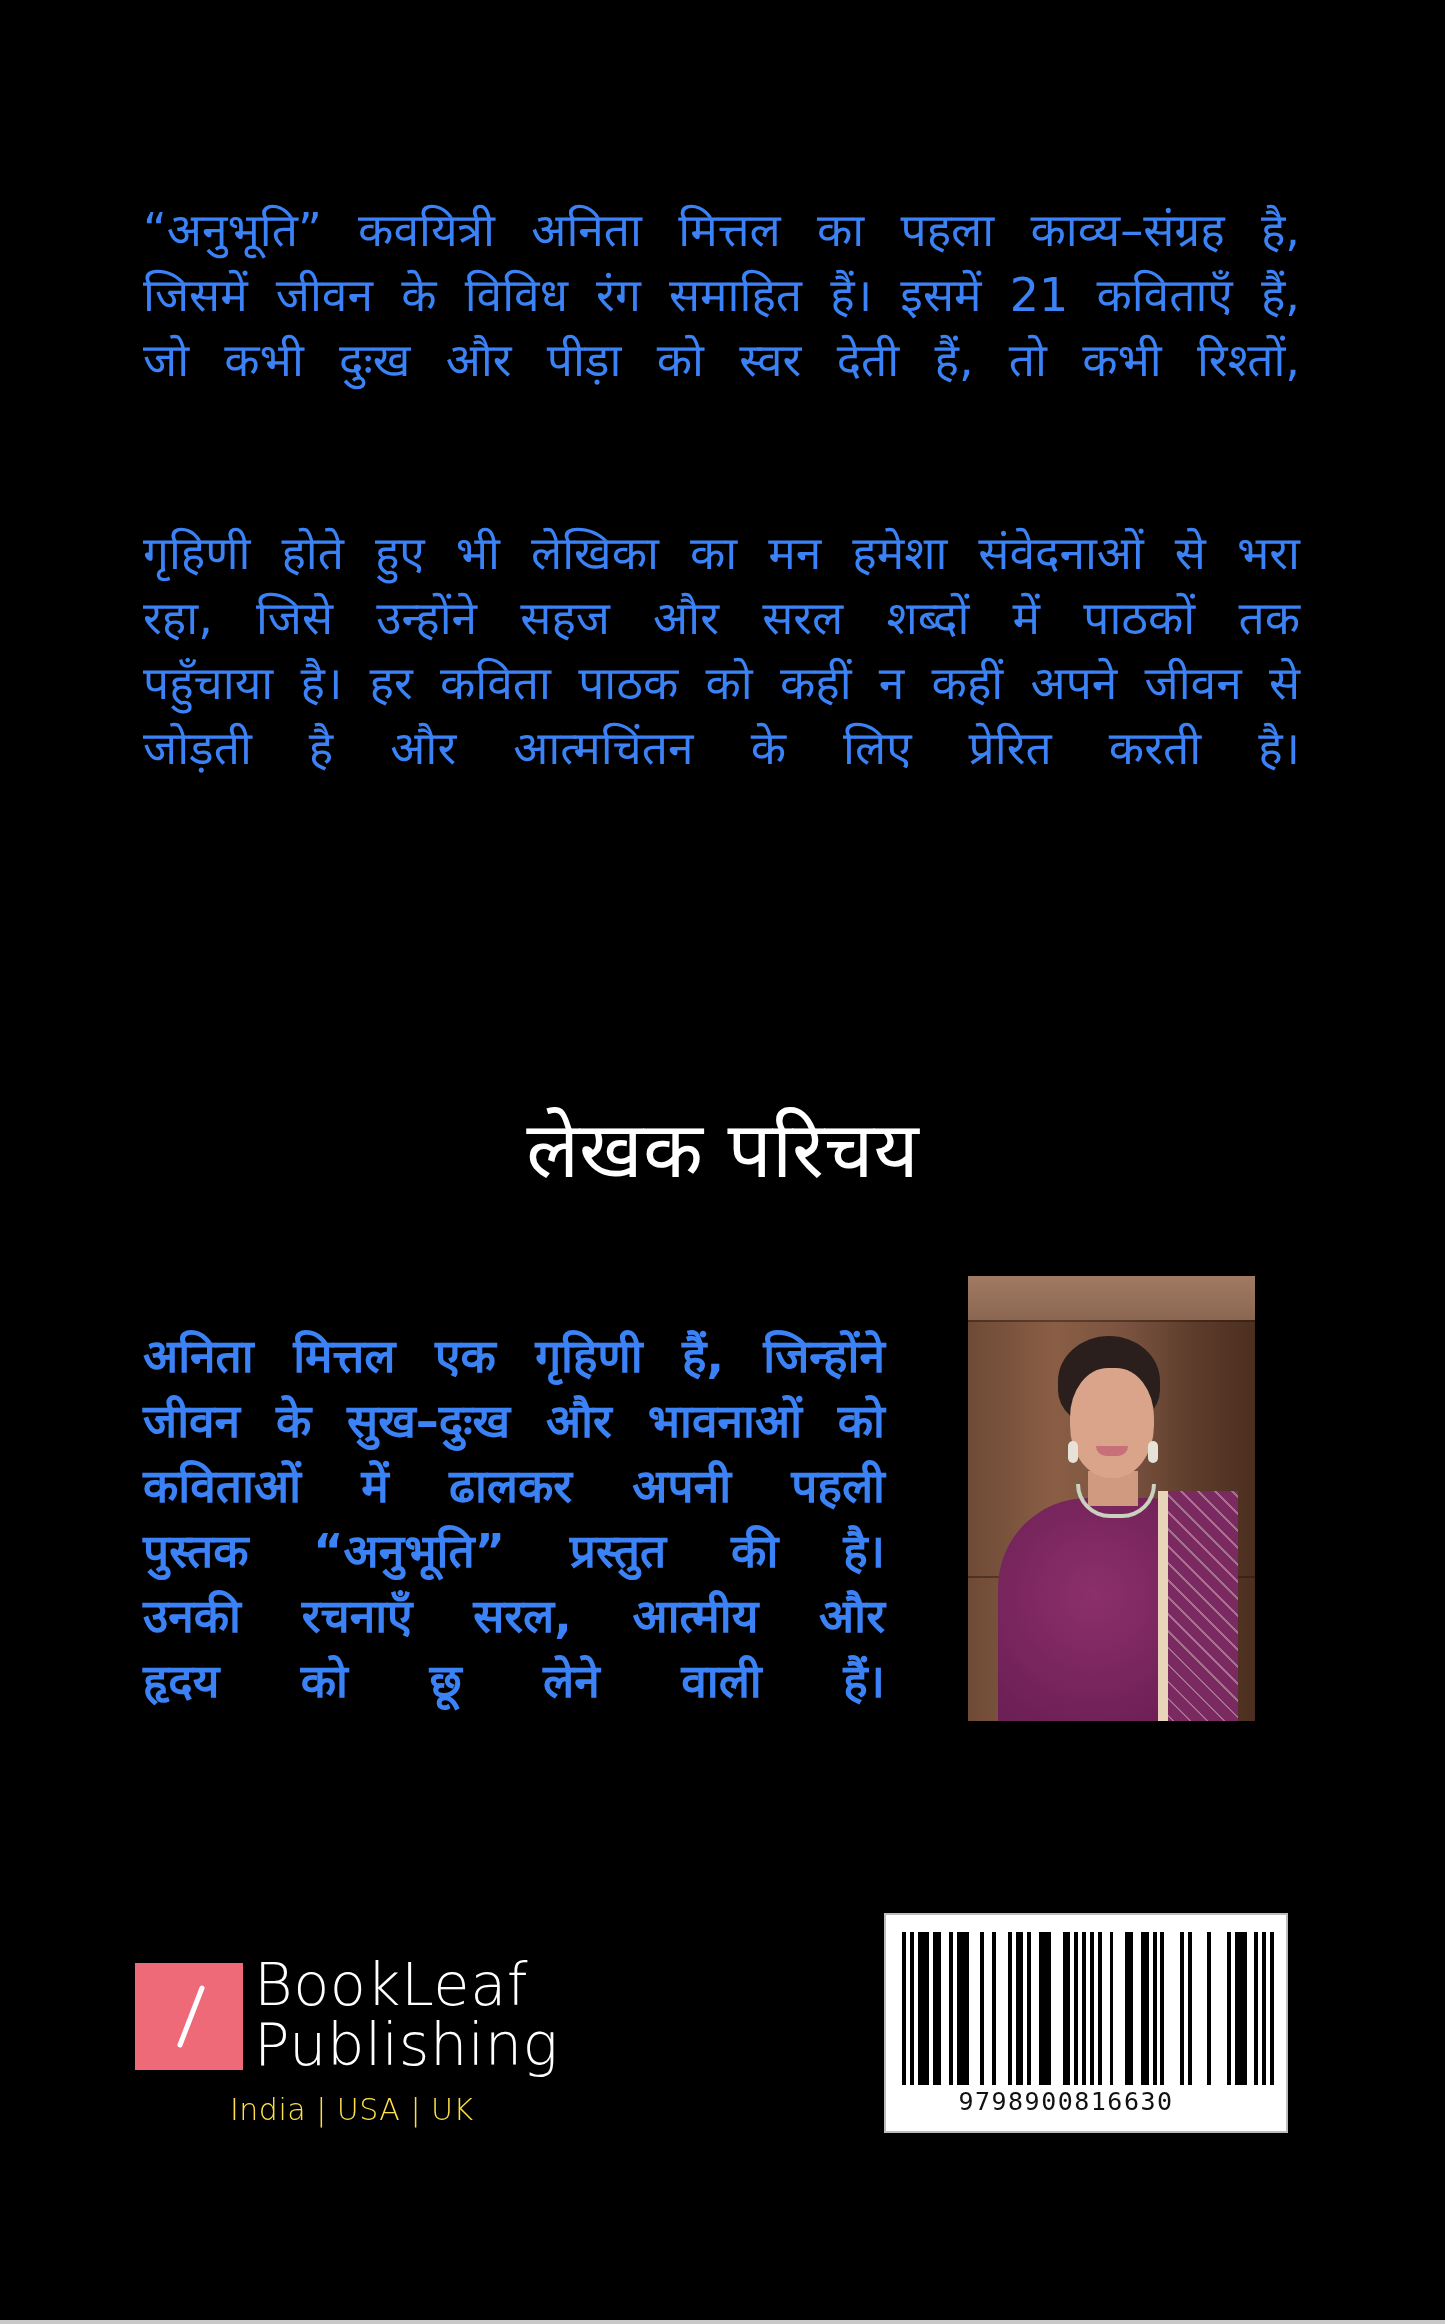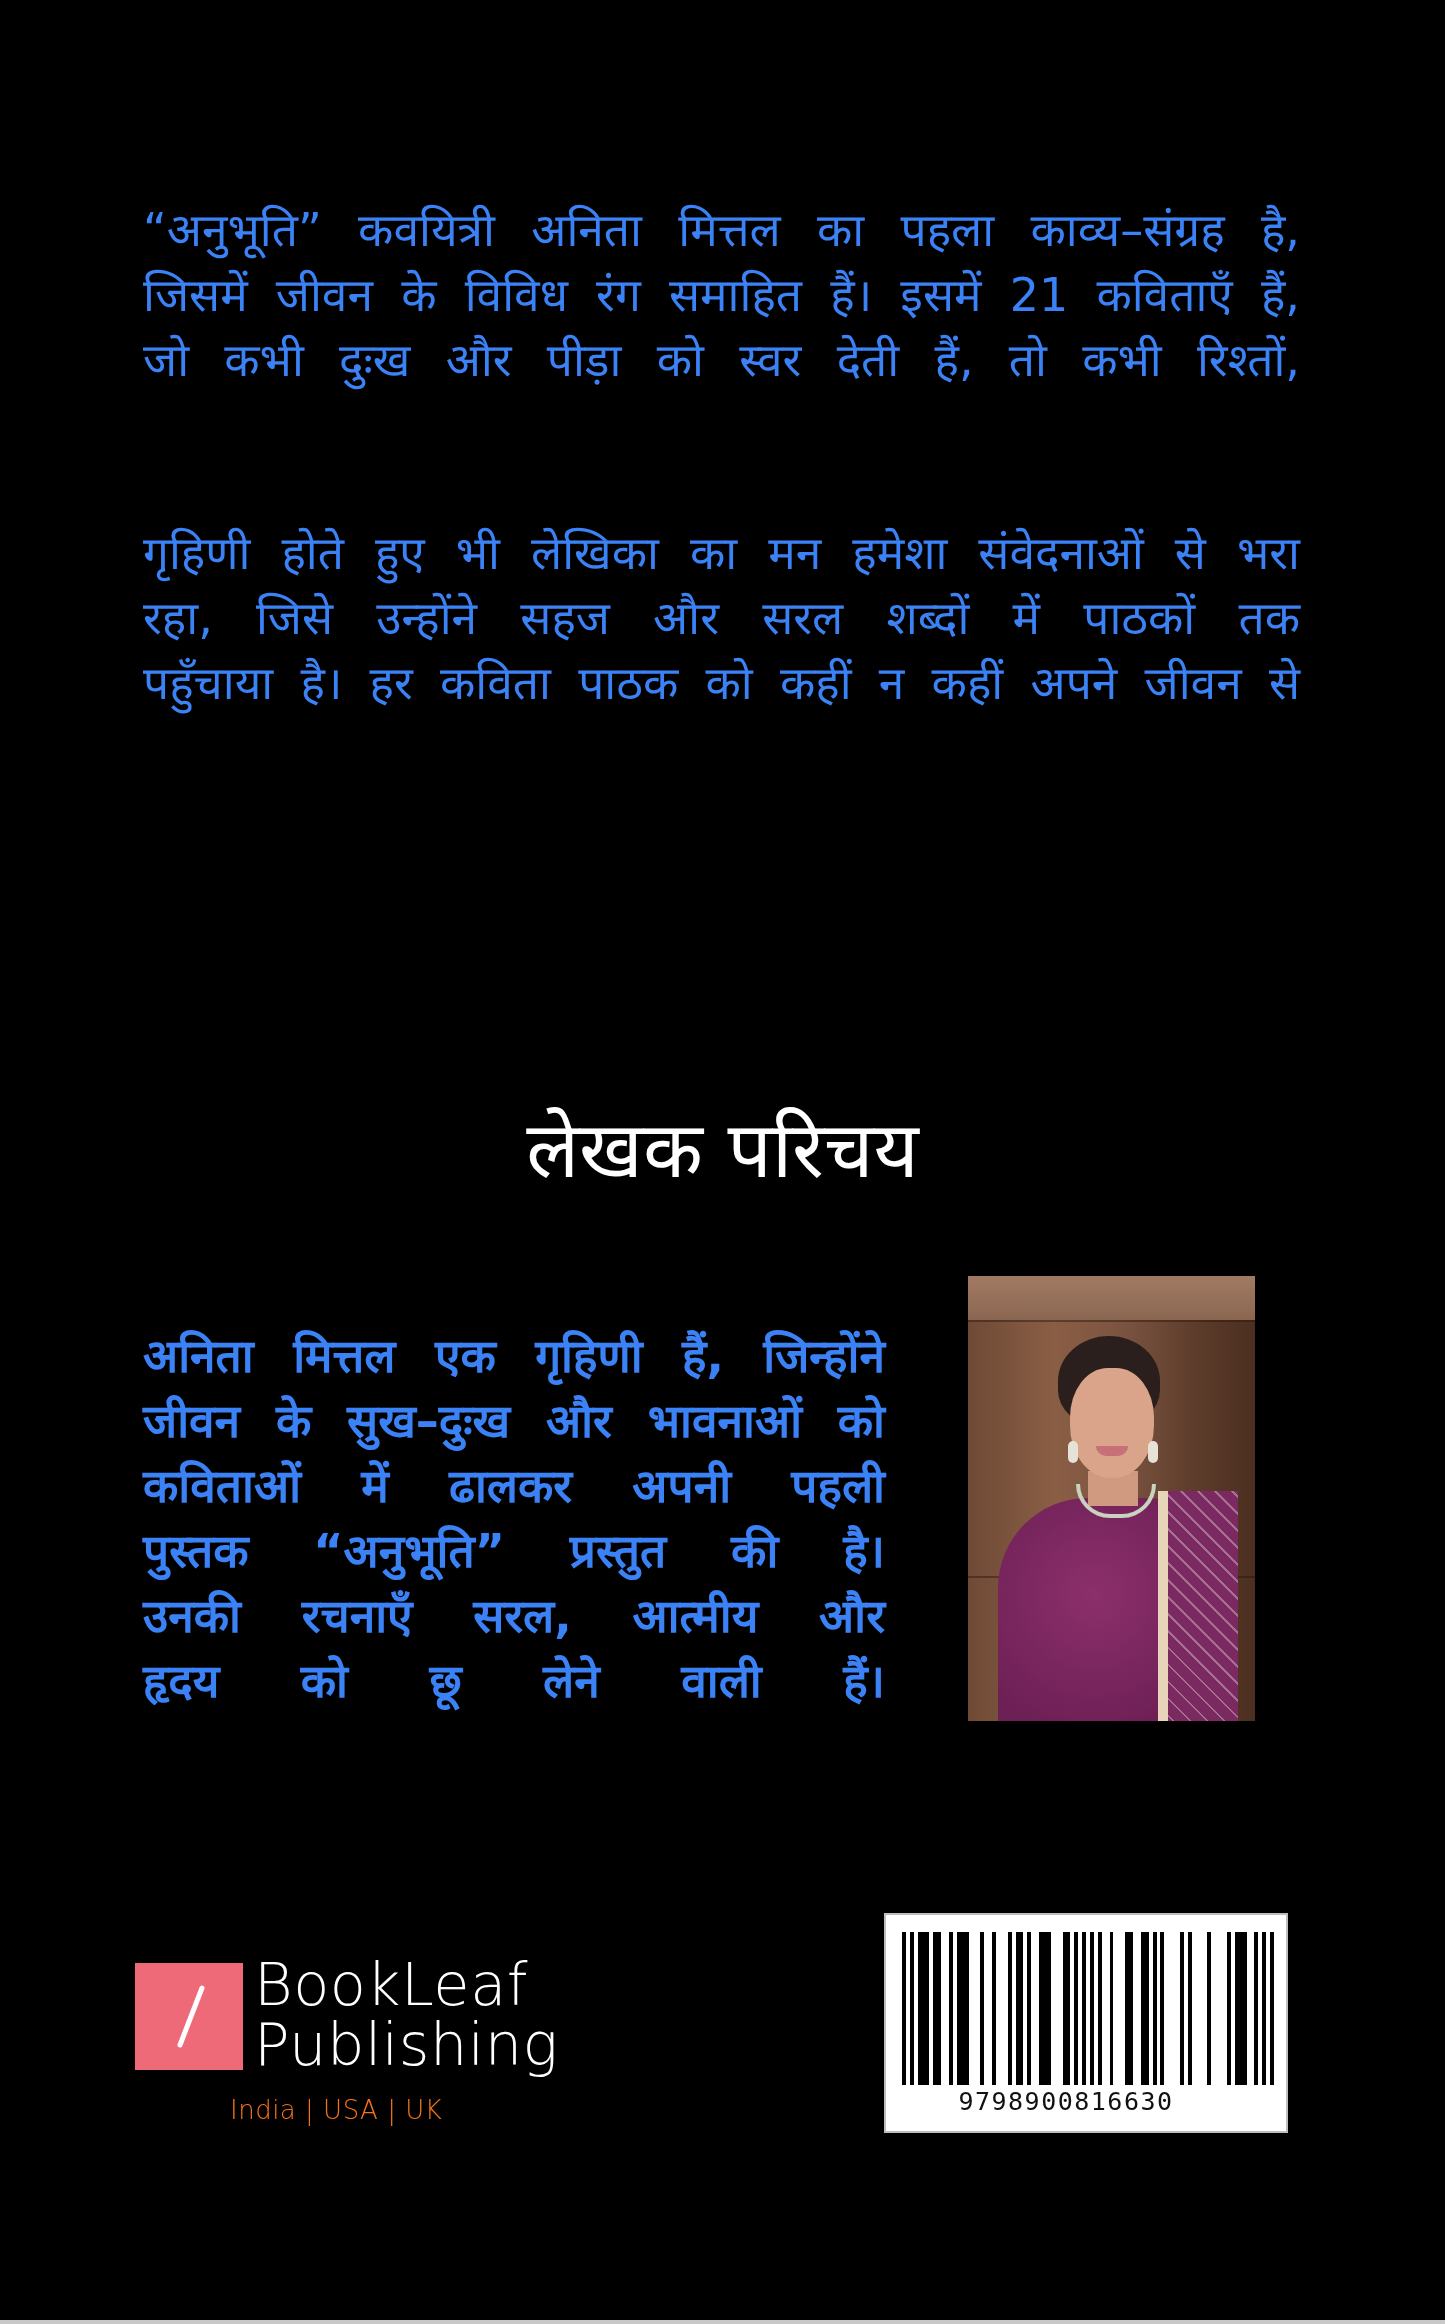--- a/index.html
+++ b/index.html
@@ -150,23 +150,23 @@
       -webkit-text-stroke: 0;
     }
     .logo-word.line-1 { top: -8px; }
     .logo-word.line-2 { top: 52px; }
     .logo-regions {
       position: absolute;
       left: 95px;
       top: 131px;
       font-family: "DejaVu Sans", sans-serif;
       font-weight: 200;
-      font-size: 26px;
+      font-size: 30px;
       line-height: 32px;
-      color: #f97316;
+      color: #fde047;
       letter-spacing: 0.5px;
     }
 
     
     .barcode-box {
       position: absolute;
       left: 884px;
       top: 1913px;
       width: 404px;
       height: 220px;
@@ -210,20 +210,21 @@
   <div class="para" id="blurb-1">
     <span class="line">“अनुभूति” कवयित्री अनिता मित्तल  का पहला काव्य–संग्रह  है,</span>
     <span class="line">जिसमें जीवन के विविध रंग समाहित हैं। इसमें 21 कविताएँ हैं,</span>
     <span class="line">जो कभी दुःख और पीड़ा को स्वर  देती हैं, तो कभी रिश्तों,</span>
   </div>
 
   <div class="para" id="blurb-2">
     <span class="line">गृहिणी होते हुए भी लेखिका का मन हमेशा संवेदनाओं से भरा</span>
     <span class="line">रहा, जिसे उन्होंने  सहज और सरल शब्दों  में पाठकों तक</span>
     <span class="line">पहुँचाया है। हर कविता पाठक को कहीं न कहीं अपने जीवन से</span>
+    <span class="line">जोड़ती  है  और  आत्मचिंतन  के  लिए  प्रेरित  करती  है।</span>
   </div>
 
   <div class="section-heading">लेखक परिचय</div>
 
   <div class="para" id="author-bio">
     <span class="line">अनिता मित्तल  एक गृहिणी हैं, जिन्होंने</span>
     <span class="line">जीवन के सुख–दुःख और भावनाओं को</span>
     <span class="line">कविताओं  में  ढालकर  अपनी  पहली</span>
     <span class="line">पुस्तक  “अनुभूति”  प्रस्तुत  की  है।</span>
     <span class="line">उनकी  रचनाएँ  सरल,  आत्मीय  और</span>

